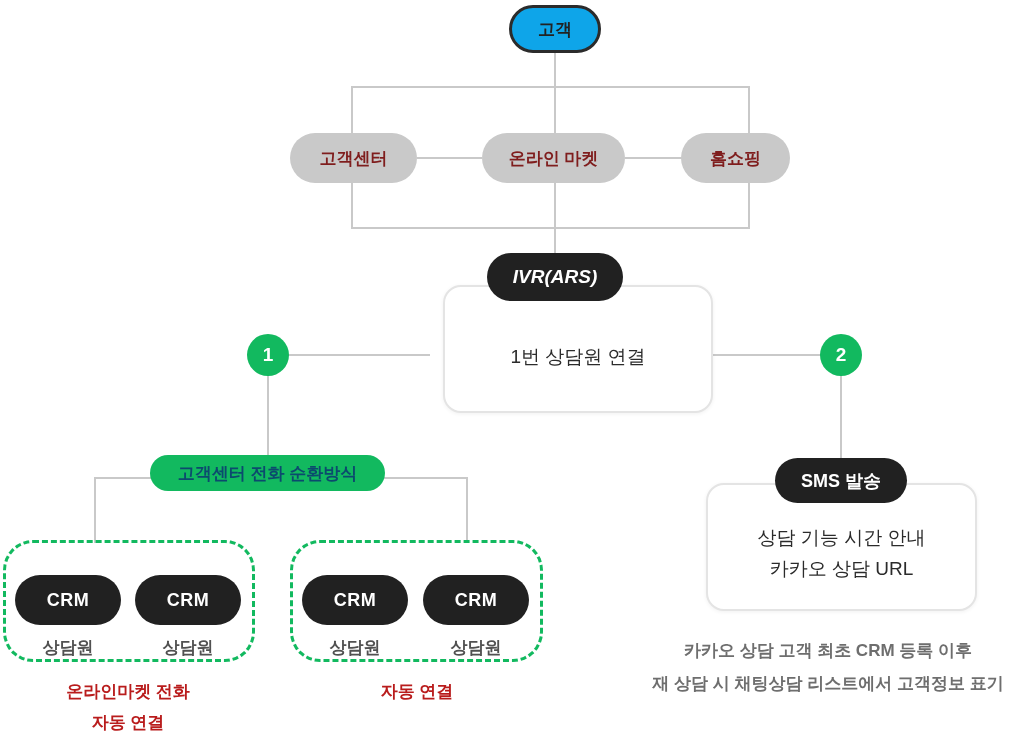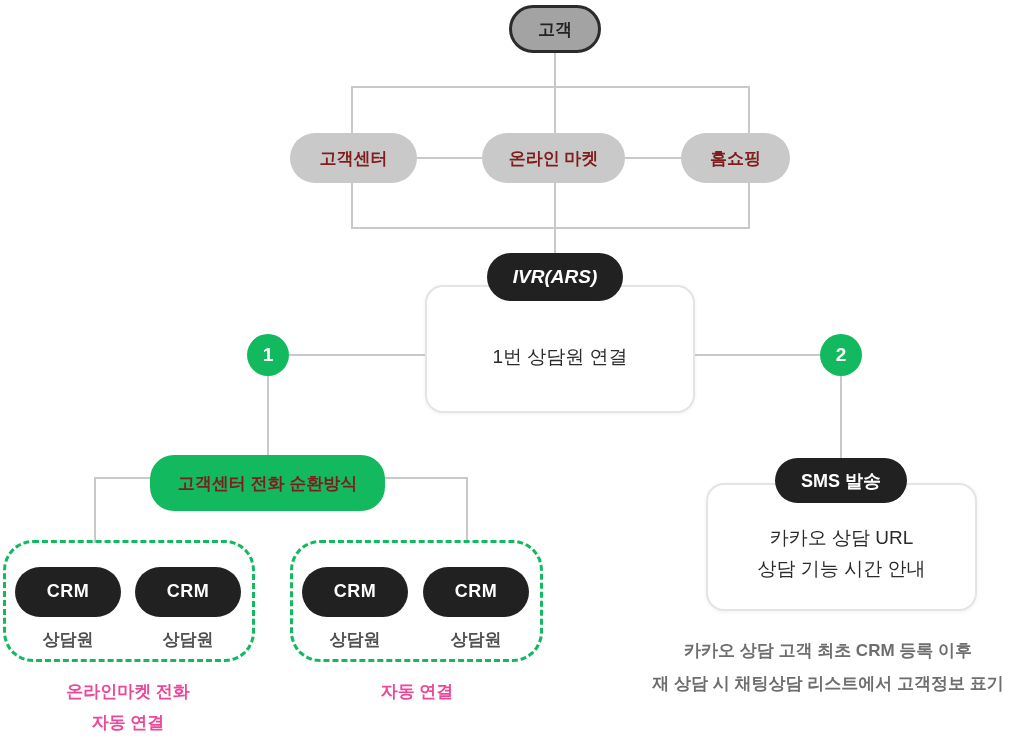--- a/index.html
+++ b/index.html
@@ -7,58 +7,58 @@
     width:1016px;height:739px;position:relative;background:#ffffff;
     font-family:"Liberation Sans","DejaVu Sans",sans-serif;
     color:#212121;overflow:hidden;
   }
   .abs{position:absolute;box-sizing:border-box;}
   svg.wires{position:absolute;left:0;top:0;z-index:0;}
   .node{display:flex;align-items:center;justify-content:center;z-index:2;}
 
   .oval{
     width:92px;height:48px;border:3px solid #2b2b2b;border-radius:26px;
-    background:#a3a3a3;font-weight:bold;font-size:17px;color:#222;
+    background:#0ea5e9;font-weight:bold;font-size:17px;color:#222;
   }
   .gray-pill{
     height:50px;background:#c9c9c9;border-radius:25px;
     font-weight:bold;font-size:17px;color:#7f1d1d;
   }
   .dark-pill{
     background:#212121;border-radius:25px;color:#ffffff;font-weight:bold;
   }
   .white-box{
     background:#ffffff;border:2px solid #e4e4e4;border-radius:18px;
     box-shadow:0 1px 4px rgba(0,0,0,0.06);
     display:flex;flex-direction:column;align-items:center;justify-content:center;
     font-size:19px;color:#2b2b2b;line-height:31px;font-weight:500;z-index:1;
   }
   .num-circle{
     width:42px;height:42px;border-radius:50%;background:#12b95f;
     color:#fff;font-weight:bold;font-size:19px;z-index:2;
   }
   .green-pill{
-    height:56px;background:#12b95f;border-radius:24px;
-    color:#7f1d1d;font-weight:bold;font-size:17px;z-index:2;
+    height:36px;background:#12b95f;border-radius:24px;
+    color:#0c4a6e;font-weight:bold;font-size:17px;z-index:2;
   }
   .dashed-box{
     height:122px;border:3px dashed #12b95f;border-radius:30px;
-    display:flex;justify-content:space-between;align-items:center;
+    display:flex;justify-content:space-between;align-items:flex-end;
     padding:15px 11px 0 9px;z-index:2;background:transparent;
   }
   .member{display:flex;flex-direction:column;align-items:center;}
   .crm-pill{
     width:106px;height:50px;border-radius:25px;display:flex;align-items:center;
     justify-content:center;font-size:18px;letter-spacing:0.5px;
   }
   .agent-label{
     margin-top:11px;font-size:17px;font-weight:700;color:#515151;text-align:center;
   }
   .green-caption{
-    text-align:center;color:#ec4899;font-weight:bold;font-size:17px;line-height:31px;z-index:2;
+    text-align:center;color:#b91c1c;font-weight:bold;font-size:17px;line-height:31px;z-index:2;
   }
   .green-caption div{white-space:nowrap;}
   .note{
     text-align:center;color:#6e6e6e;font-weight:bold;font-size:17px;line-height:33px;z-index:2;
   }
   .note div{white-space:nowrap;}
 </style>
 </head>
 <body>
 
@@ -92,21 +92,21 @@
 <div class="abs node gray-pill" style="left:290px;top:133px;width:127px;">
   <span>고객센터</span>
 </div>
 <div class="abs node gray-pill" style="left:482px;top:133px;width:143px;">
   <span>온라인 마켓</span>
 </div>
 <div class="abs node gray-pill" style="left:681px;top:133px;width:109px;">
   <span>홈쇼핑</span>
 </div>
 
-<div class="abs white-box" style="left:425px;top:285px;width:270px;height:128px;padding-top:14px;">
+<div class="abs white-box" style="left:443px;top:285px;width:270px;height:128px;padding-top:14px;">
   <div>1번 상담원 연결</div>
 </div>
 <div class="abs node dark-pill" style="left:487px;top:253px;width:136px;height:48px;font-size:19px;font-style:italic;">
   <span>IVR(ARS)</span>
 </div>
 
 <div class="abs node num-circle" style="left:247px;top:334px;">
   <span>1</span>
 </div>
 <div class="abs node num-circle" style="left:820px;top:334px;">
@@ -141,22 +141,22 @@
 
 <div class="abs green-caption" style="left:8px;top:676px;width:240px;">
   <div>온라인마켓 전화</div>
   <div>자동 연결</div>
 </div>
 <div class="abs green-caption" style="left:297px;top:676px;width:240px;">
   <div>자동 연결</div>
 </div>
 
 <div class="abs white-box" style="left:706px;top:483px;width:271px;height:128px;padding-top:12px;">
+  <div>상담 기능 시간 안내</div>
   <div>카카오 상담 URL</div>
-  <div>상담 기능 시간 안내</div>
 </div>
 <div class="abs node dark-pill" style="left:775px;top:458px;width:132px;height:45px;font-size:18px;">
   <span>SMS 발송</span>
 </div>
 
 <div class="abs note" style="left:636px;top:634px;width:384px;">
   <div>카카오 상담 고객 최초 CRM 등록 이후</div>
   <div>재 상담 시 채팅상담 리스트에서 고객정보 표기</div>
 </div>
 

